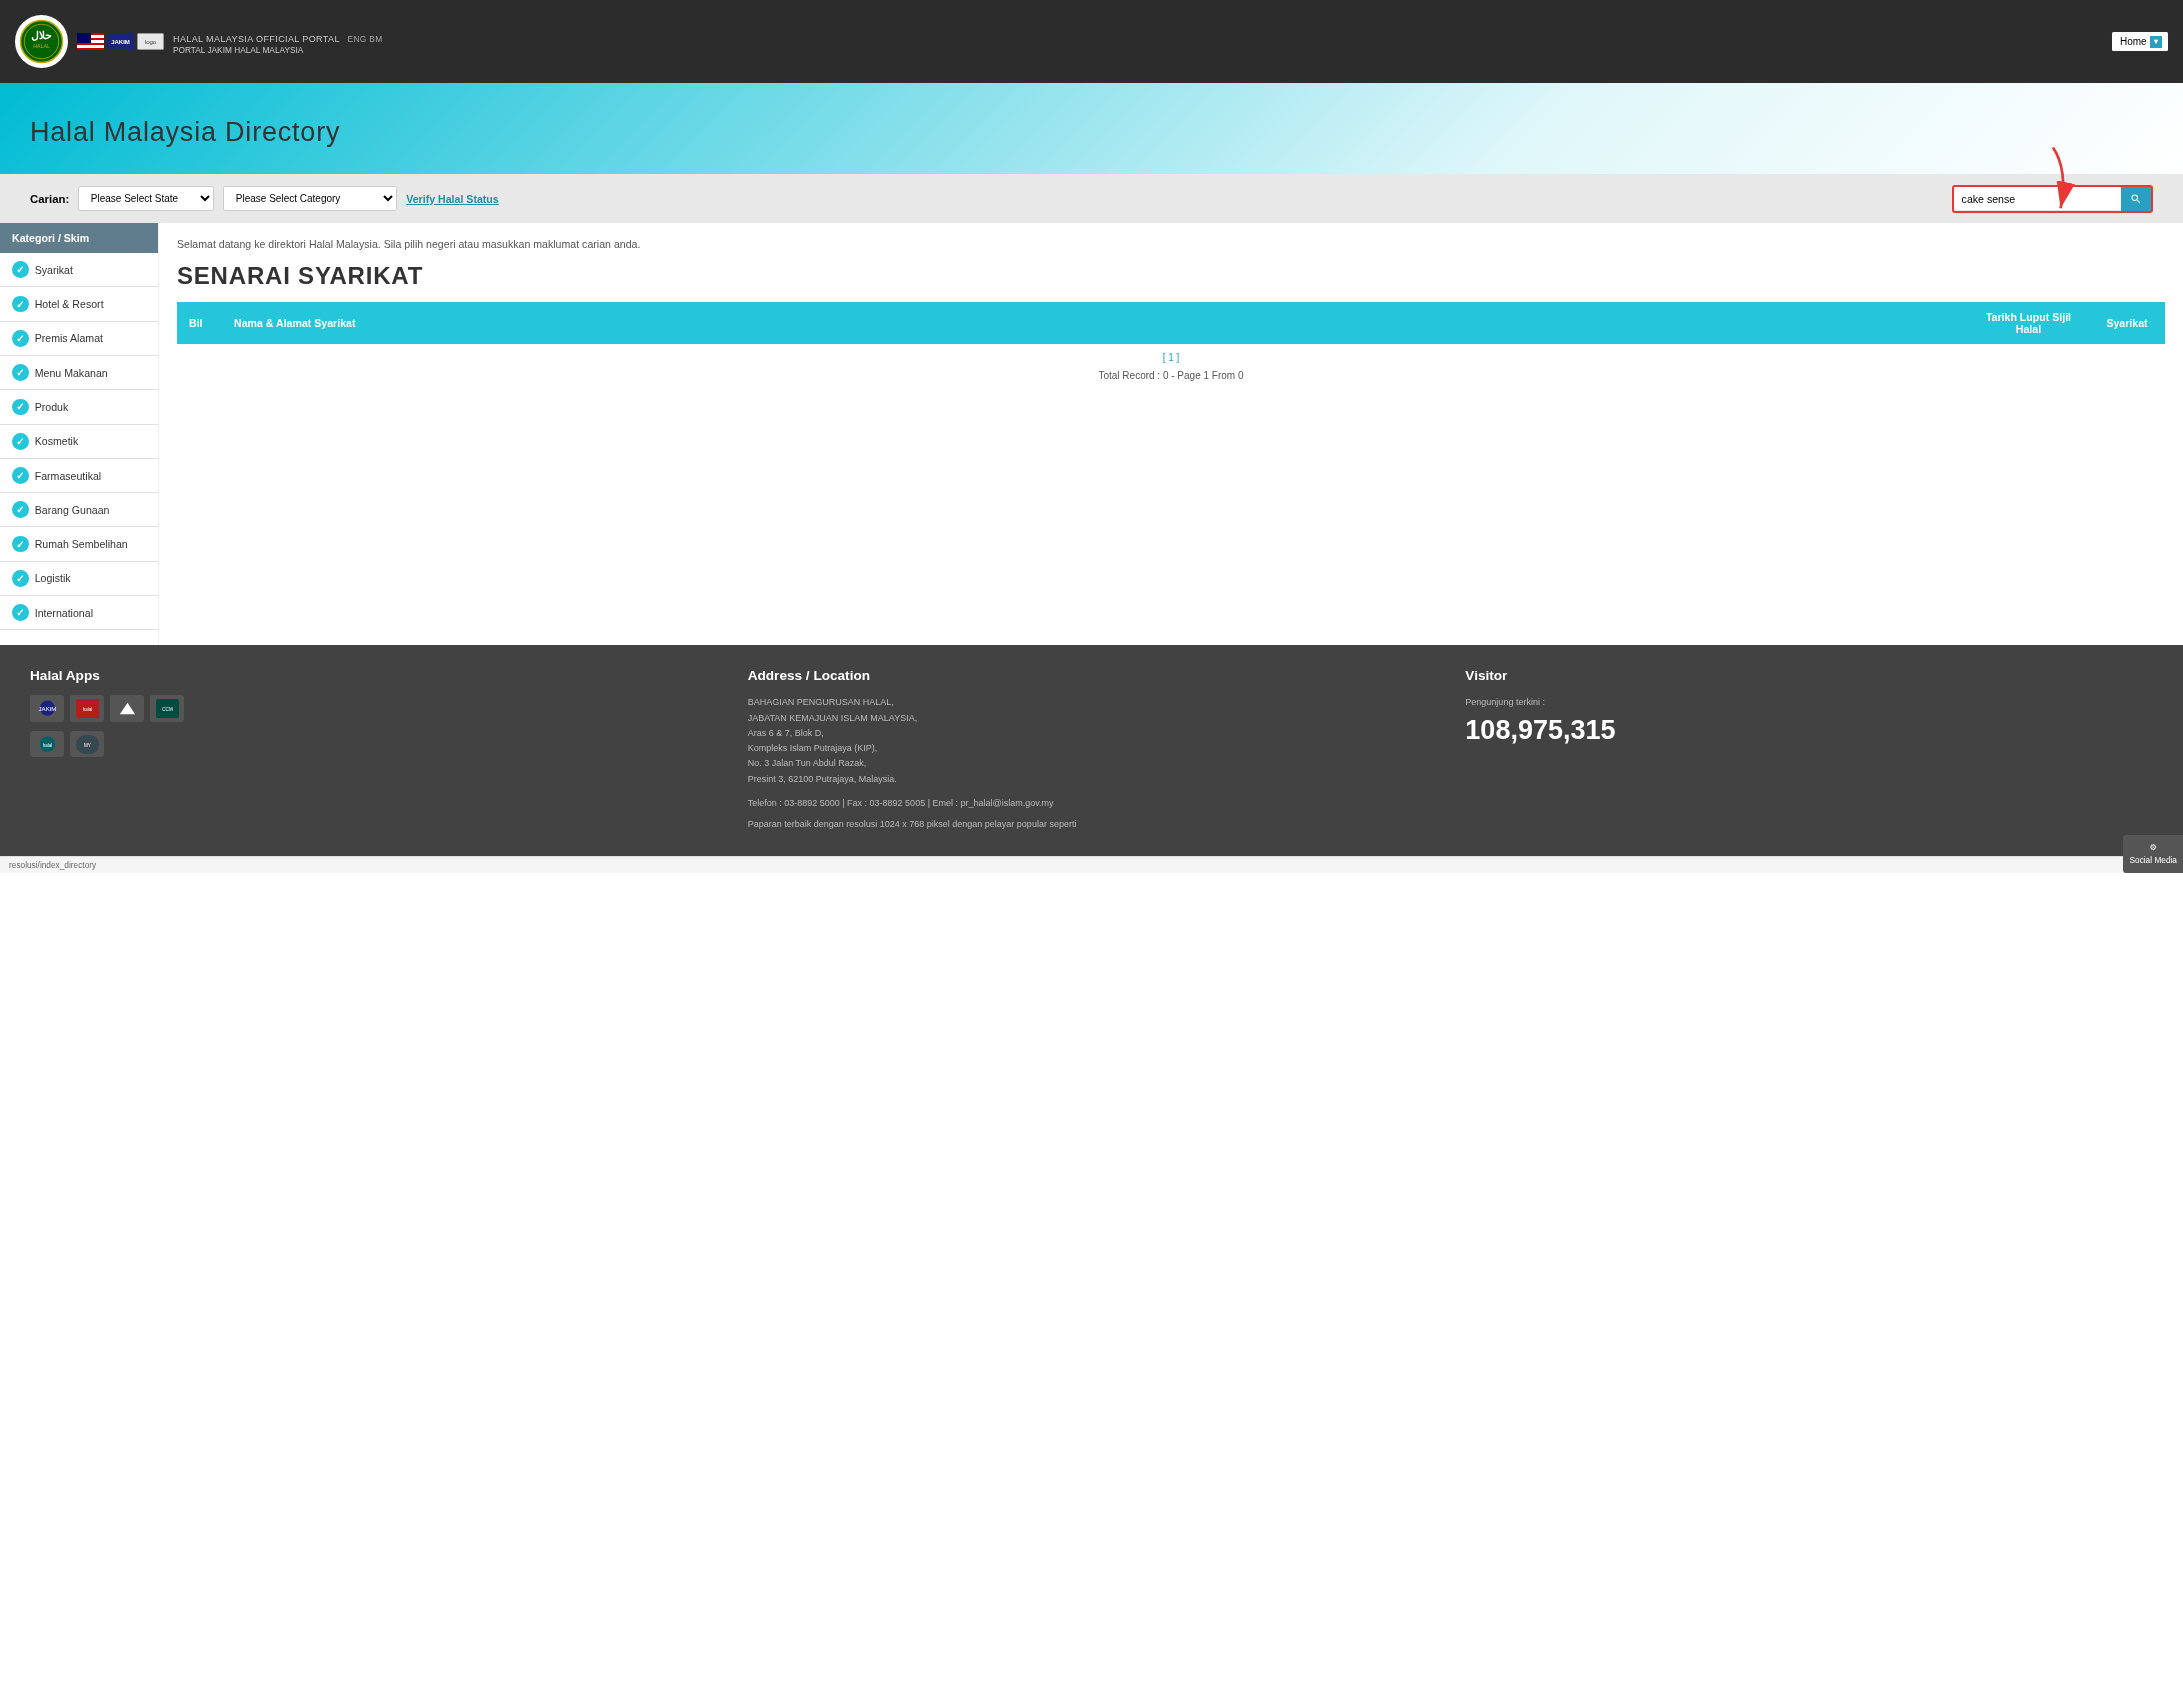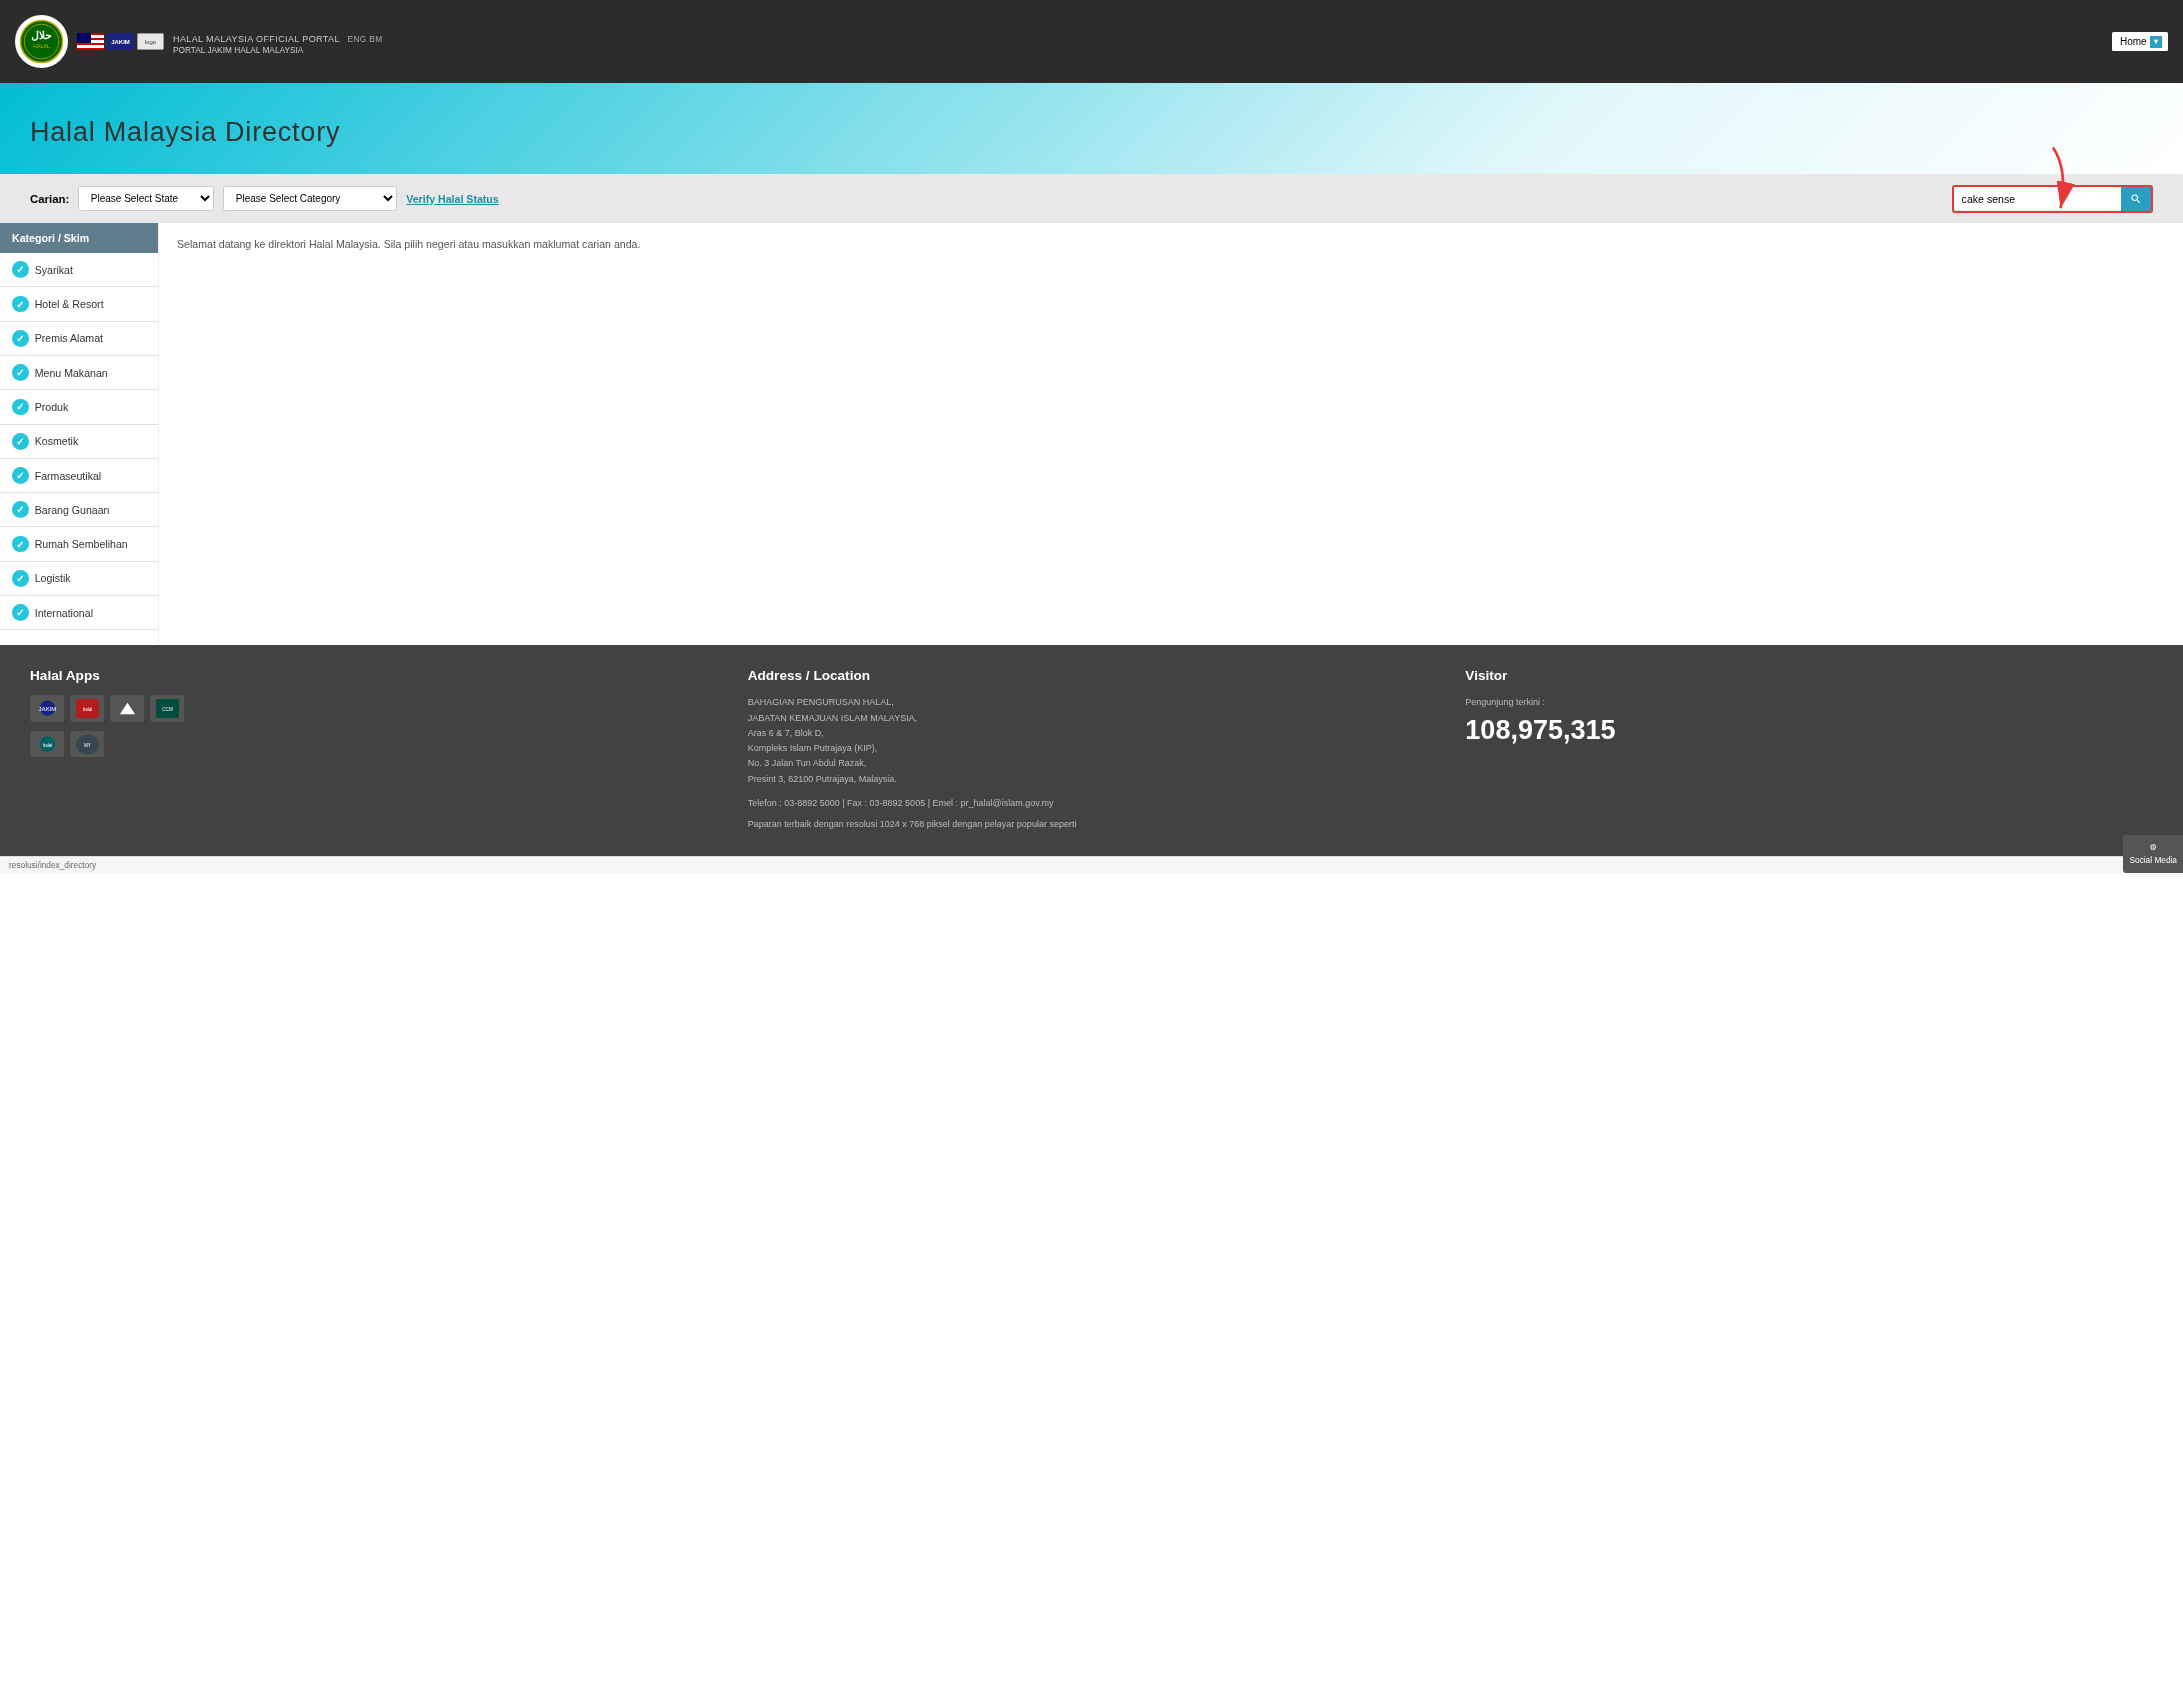--- a/index.html
+++ b/index.html
@@ -399,20 +399,41 @@
       <span>Logistik</span>
     </div>
     <div class="sidebar-item">
       <div class="check-icon"></div>
       <span>International</span>
     </div>
   </div>
 
   <div class="content-area">
     <p class="welcome-text">Selamat datang ke direktori Halal Malaysia. Sila pilih negeri atau masukkan maklumat carian anda.</p>
+    <h2 class="section-title">SENARAI SYARIKAT</h2>
+    <table class="data-table">
+      <thead>
+        <tr>
+          <th class="bil">Bil</th>
+          <th>Nama &amp; Alamat Syarikat</th>
+          <th class="tarikh">Tarikh Luput Sijil Halal</th>
+          <th class="syarikat-col">Syarikat</th>
+        </tr>
+      </thead>
+      <tbody>
+        <tr>
+          <td colspan="4">
+            <div class="pagination">
+              <a href="#">[ 1 ]</a>
+            </div>
+            <div class="total-record">Total Record : 0 - Page 1 From 0</div>
+          </td>
+        </tr>
+      </tbody>
+    </table>
   </div>
 </div>
 
 <div class="footer">
   <div class="footer-col">
     <h3>Halal Apps</h3>
     <div class="footer-apps-logos">
       <div class="app-logo">
         <svg width="23" height="19" viewBox="0 0 30 25" style="font-size:8px">
           <circle cx="15" cy="12" r="10" fill="#1a237e"></circle>

